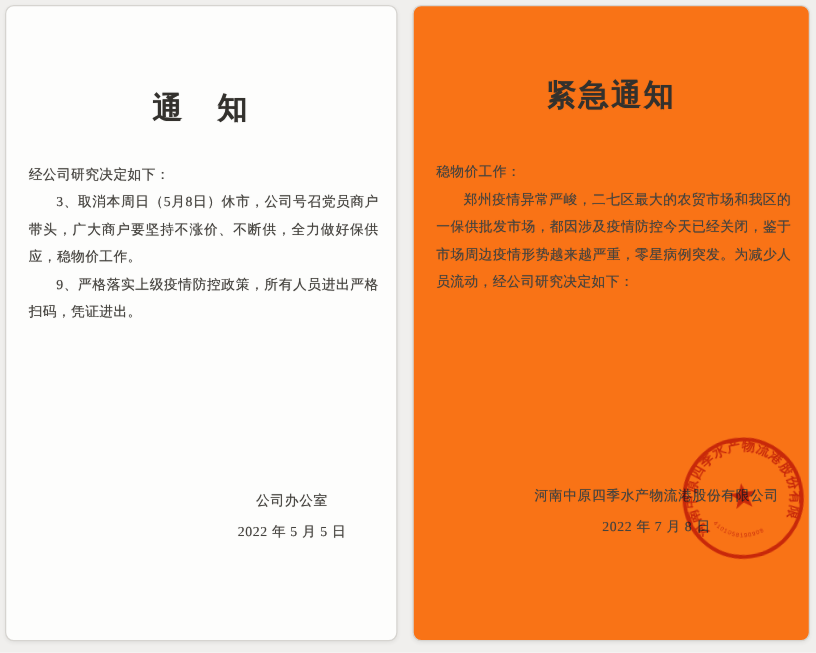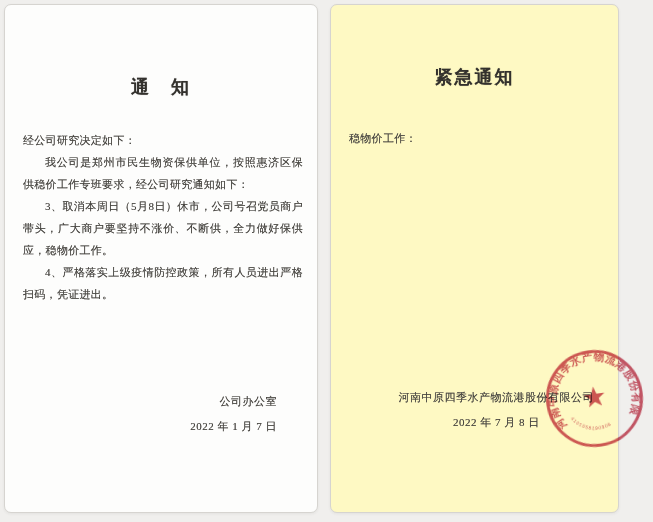--- a/index.html
+++ b/index.html
@@ -9,24 +9,24 @@
     font-family:"Liberation Serif","DejaVu Serif",serif;
   }
   .page{
     position:absolute;top:4px;height:509px;
     background:#fdfdfc;
     border:1px solid #d6d4d0;border-radius:7px;
     box-shadow:0 1px 3px rgba(60,60,60,.07);
     box-sizing:border-box;
   }
   .page-left{left:4px;width:314px;}
-  .page-right{left:330px;width:289px;background:#fef9c3;text-decoration:underline;}
+  .page-right{left:330px;width:318px;background:#f97316;text-decoration:underline;}
   .title{
     position:absolute;left:0;right:0;margin:0;
-    text-align:center;font-size:18px;font-weight:bold;
+    text-align:center;font-size:24px;font-weight:bold;
     color:#33312d;letter-spacing:2px;line-height:20px;
     text-shadow:0 0 .7px rgba(50,48,44,.55);
   }
   .page-left .title{top:72px;}
   .page-right .title{top:62px;}
   .bodytext{
     position:absolute;left:18px;right:14px;
     font-size:11px;line-height:22px;color:#45433f;
     letter-spacing:.3px;text-align:justify;
     text-shadow:0 0 .6px rgba(70,66,60,.55);
@@ -34,57 +34,57 @@
   .page-left .bodytext{top:124px;}
   .page-right .bodytext{top:122px;}
   .greeting{margin:0;}
   .para{margin:0;text-indent:2em;}
   .sig{
     position:absolute;text-align:center;
     font-size:11px;line-height:25px;color:#45433f;
     letter-spacing:.5px;
     text-shadow:0 0 .6px rgba(70,66,60,.55);
   }
-  .page-left .sig{top:384px;right:40px;text-align:right;}
+  .page-left .sig{top:384px;right:40px;}
   .page-right .sig{top:380px;right:24px;}
   .stamp{
     position:absolute;left:213px;top:343px;width:101px;height:101px;
     transform:rotate(-8deg);
     mix-blend-mode:multiply;opacity:.85;
     filter:blur(.2px);
   }
   .seal-arc{font-family:"Liberation Serif","DejaVu Serif",serif;font-weight:bold;}
   .seal-serial{font-family:"Liberation Sans","DejaVu Sans",sans-serif;}
 </style>
 </head>
 <body>
 
 <div>
 
   <section class="page page-left">
     <h1 class="title">通　知</h1>
     <div class="bodytext">
       <p class="greeting">经公司研究决定如下：</p>
       <div>
-          <p class="para">我公司是郑州市民生物资保供单位，按照惠济区保供稳价工作专班要求，经公司研究通知如下：</p>
           <p class="para">3、取消本周日（5月8日）休市，公司号召党员商户带头，广大商户要坚持不涨价、不断供，全力做好保供应，稳物价工作。</p>
-          <p class="para">4、严格落实上级疫情防控政策，所有人员进出严格扫码，凭证进出。</p>
+          <p class="para">9、严格落实上级疫情防控政策，所有人员进出严格扫码，凭证进出。</p>
         </div>
     </div>
     <div class="sig">
       <div>公司办公室</div>
-      <div>2022 年 1 月 7 日</div>
+      <div>2022 年 5 月 5 日</div>
     </div>
   </section>
 
   <section class="page page-right">
     <h1 class="title">紧急通知</h1>
     <div class="bodytext">
       <p class="greeting">稳物价工作：</p>
       <div>
+          <p class="para">郑州疫情异常严峻，二七区最大的农贸市场和我区的一保供批发市场，都因涉及疫情防控今天已经关闭，鉴于市场周边疫情形势越来越严重，零星病例突发。为减少人员流动，经公司研究决定如下：</p>
         </div>
     </div>
     <div class="sig">
       <div>河南中原四季水产物流港股份有限公司</div>
       <div>2022 年 7 月 8 日</div>
     </div>
 
     <svg class="stamp" viewBox="0 0 100 100" aria-hidden="true">
       <defs>
         <path id="sealTopArc" d="M 19.65,72.87 A 38,38 0 1 1 80.35,72.87" fill="none"></path>

